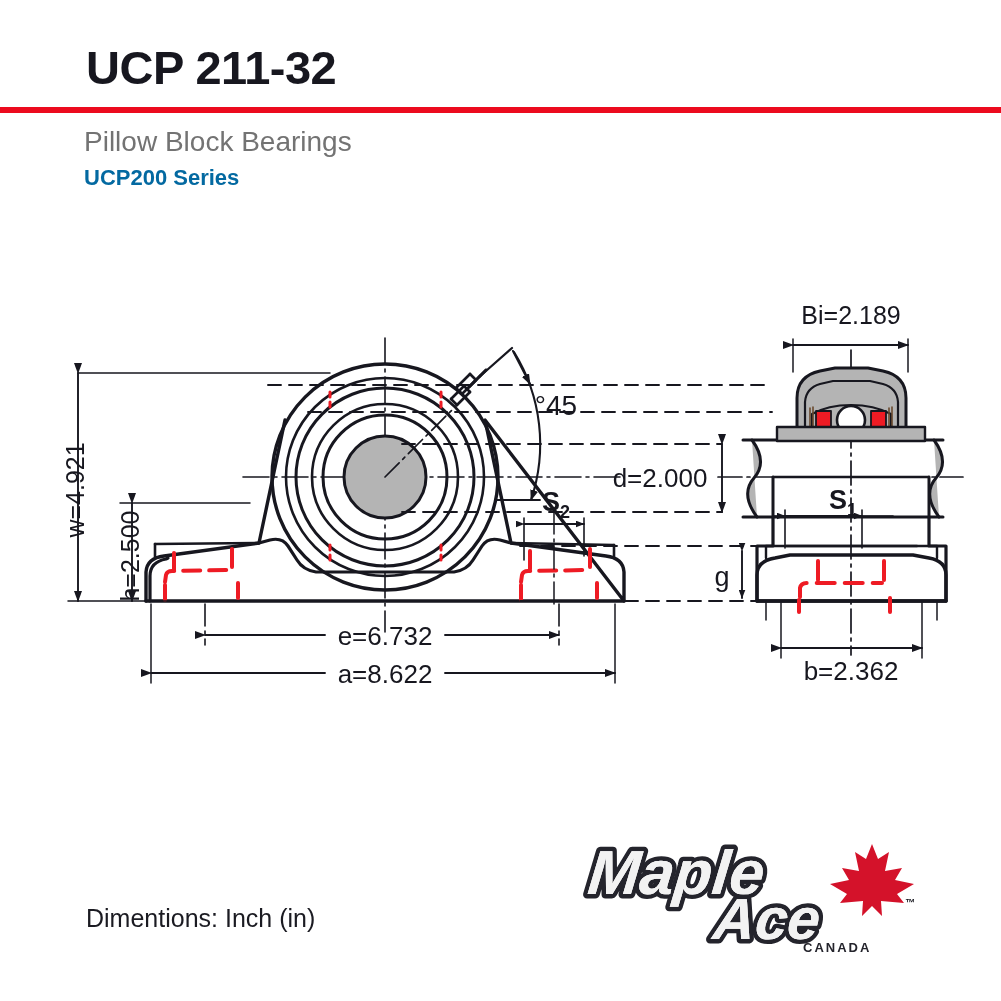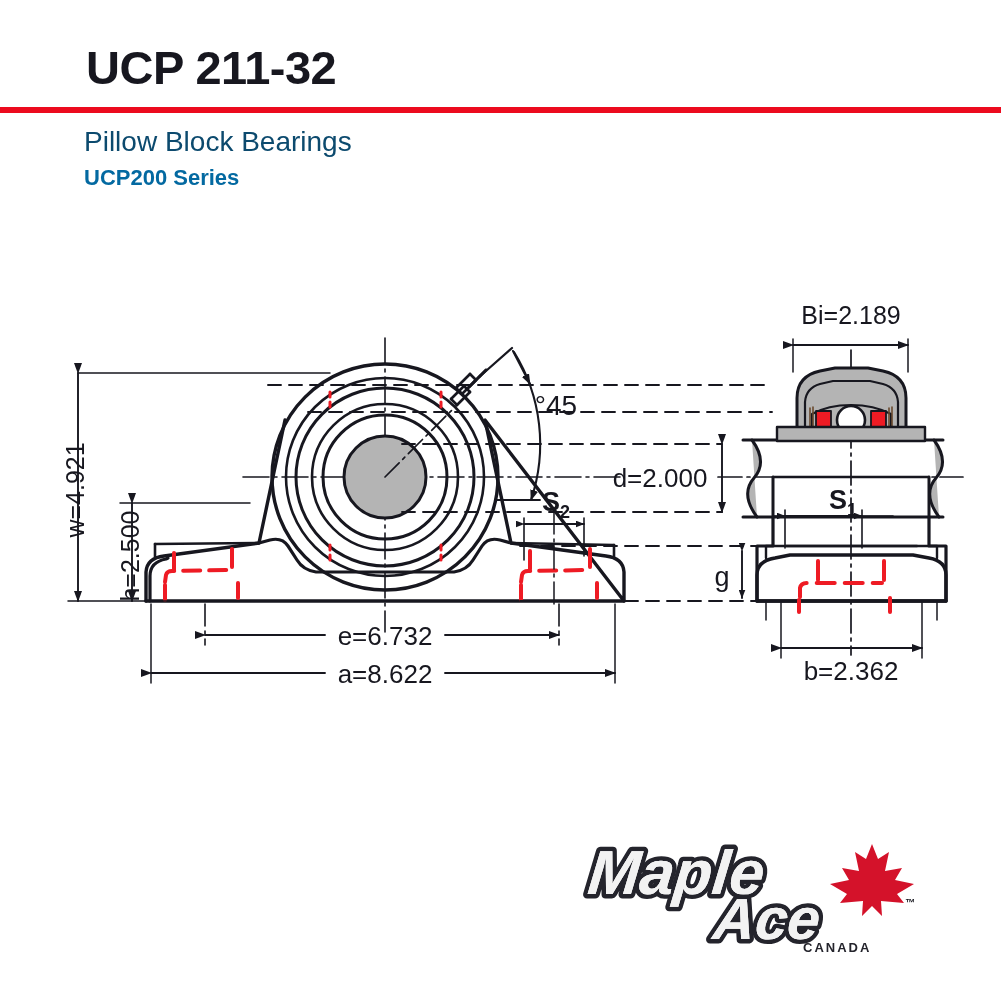--- a/index.html
+++ b/index.html
@@ -16,21 +16,21 @@
     position:absolute;left:86px;top:44px;
     font-size:47px;font-weight:bold;letter-spacing:-0.5px;
     line-height:1;color:#17171f;white-space:nowrap;
   }
   .redrule{
     position:absolute;left:0;top:107px;width:1001px;height:6px;
     background:#ec0a1e;
   }
   .sub1{
     position:absolute;left:84px;top:128px;
-    font-size:28px;line-height:1;color:#0c4a6e;white-space:nowrap;
+    font-size:28px;line-height:1;color:#737373;white-space:nowrap;
   }
   .sub2{
     position:absolute;left:84px;top:167px;
     font-size:22px;line-height:1;color:#0369a1;white-space:nowrap;font-weight:bold;
   }
   .units{
     position:absolute;left:86px;top:906px;
     font-size:25px;line-height:1;color:#1b1b22;white-space:nowrap;
   }
 
@@ -42,20 +42,21 @@
 </style>
 </head>
 <body>
 
 <div id="sheet">
 
   <div class="title">UCP 211-32</div>
   <div class="redrule"></div>
   <div class="sub1">Pillow Block Bearings</div>
   <div class="sub2">UCP200 Series</div>
+  <div class="units">Dimentions: Inch (in)</div>
 
   <svg id="dwg" viewBox="0 0 1001 1001">
     <defs>
       <marker id="ar" markerWidth="11" markerHeight="8" refX="10" refY="4" orient="auto" markerUnits="userSpaceOnUse">
         <path d="M0,0 L11,4 L0,8 Z" fill="#17171f"></path>
       </marker>
       <marker id="arS" markerWidth="9" markerHeight="7" refX="8.5" refY="3.5" orient="auto" markerUnits="userSpaceOnUse">
         <path d="M0,0 L9,3.5 L0,7 Z" fill="#17171f"></path>
       </marker>
       <clipPath id="bodyclip">

